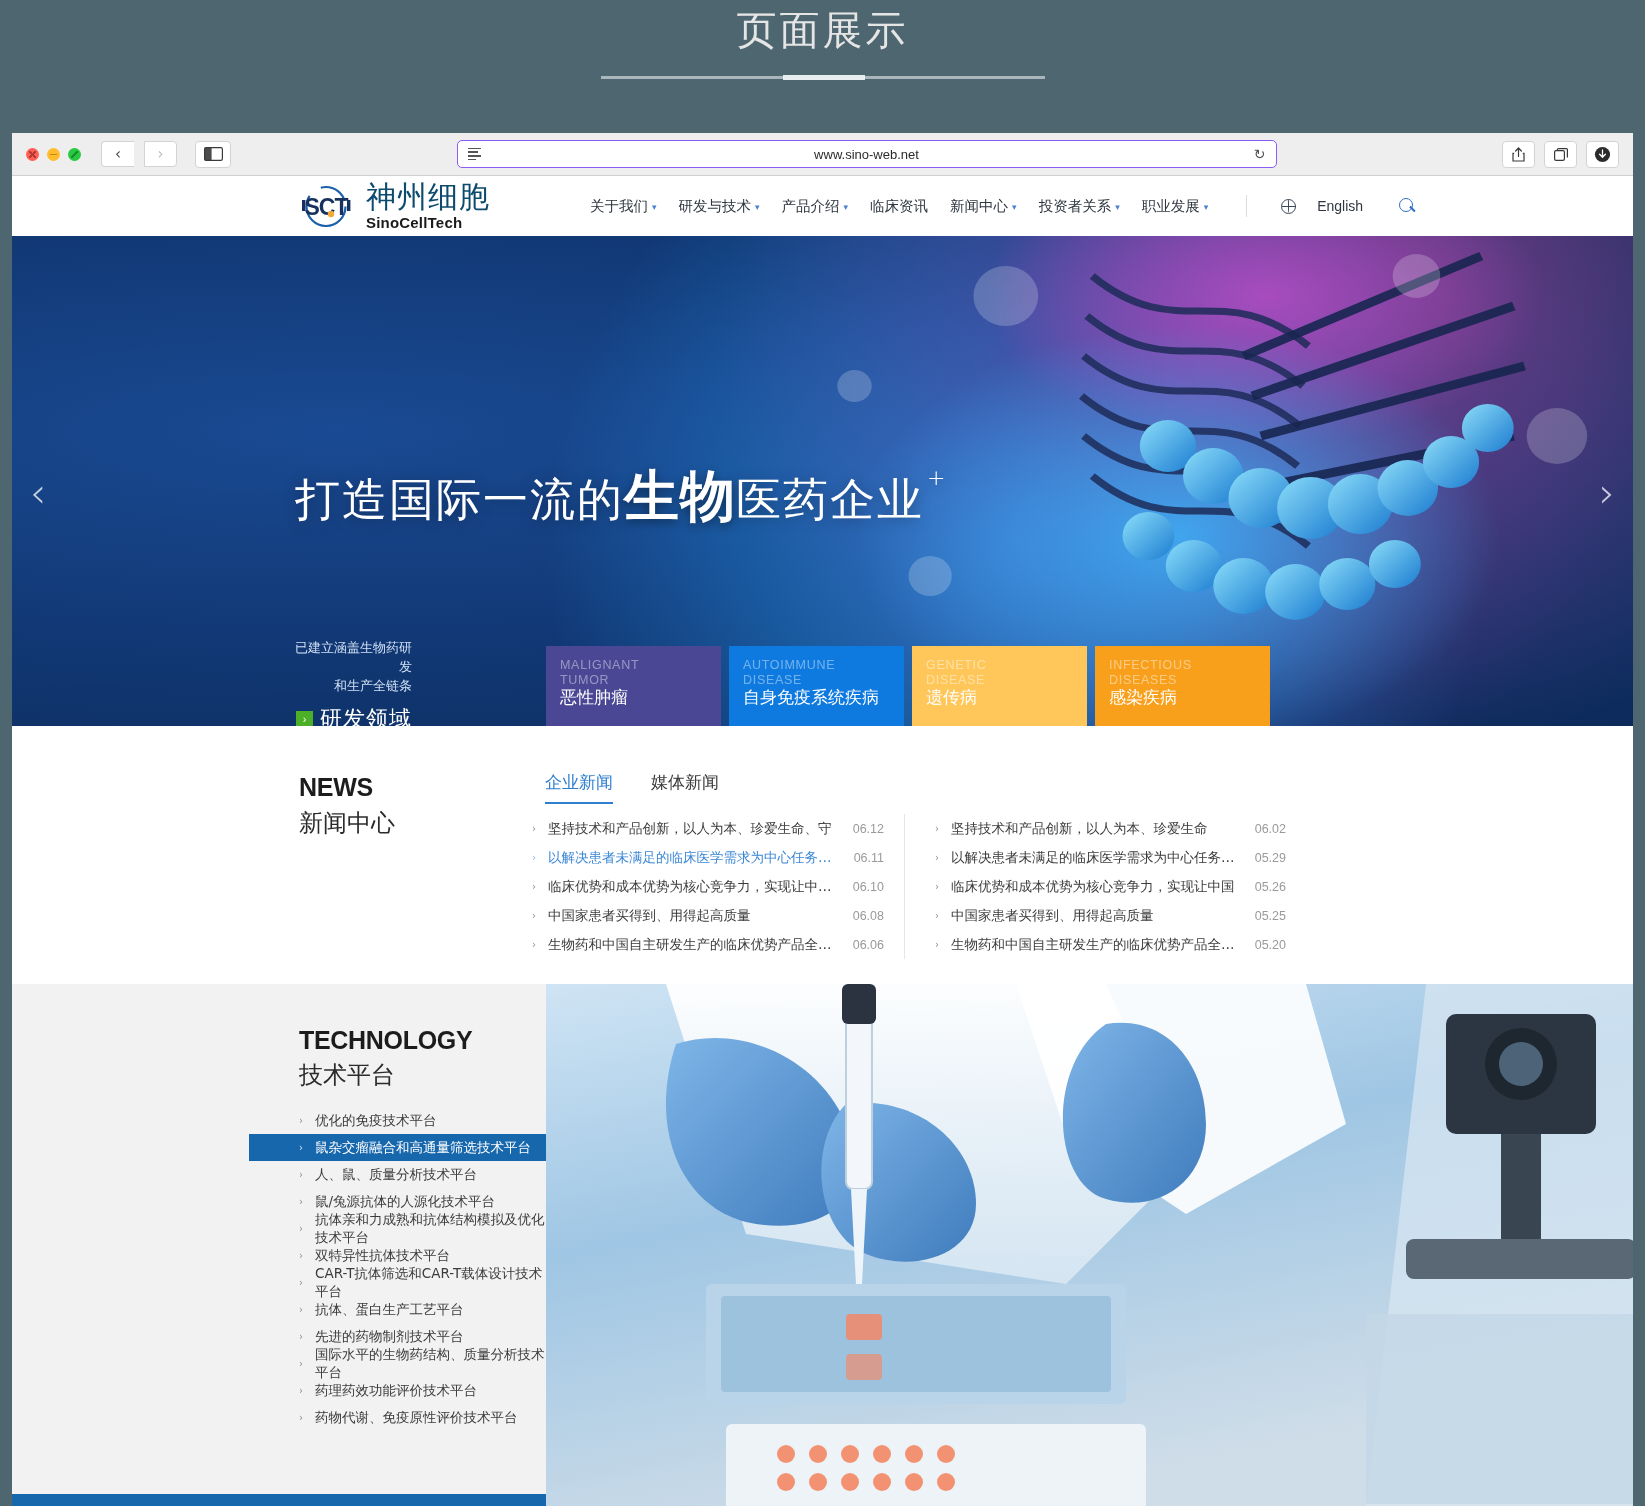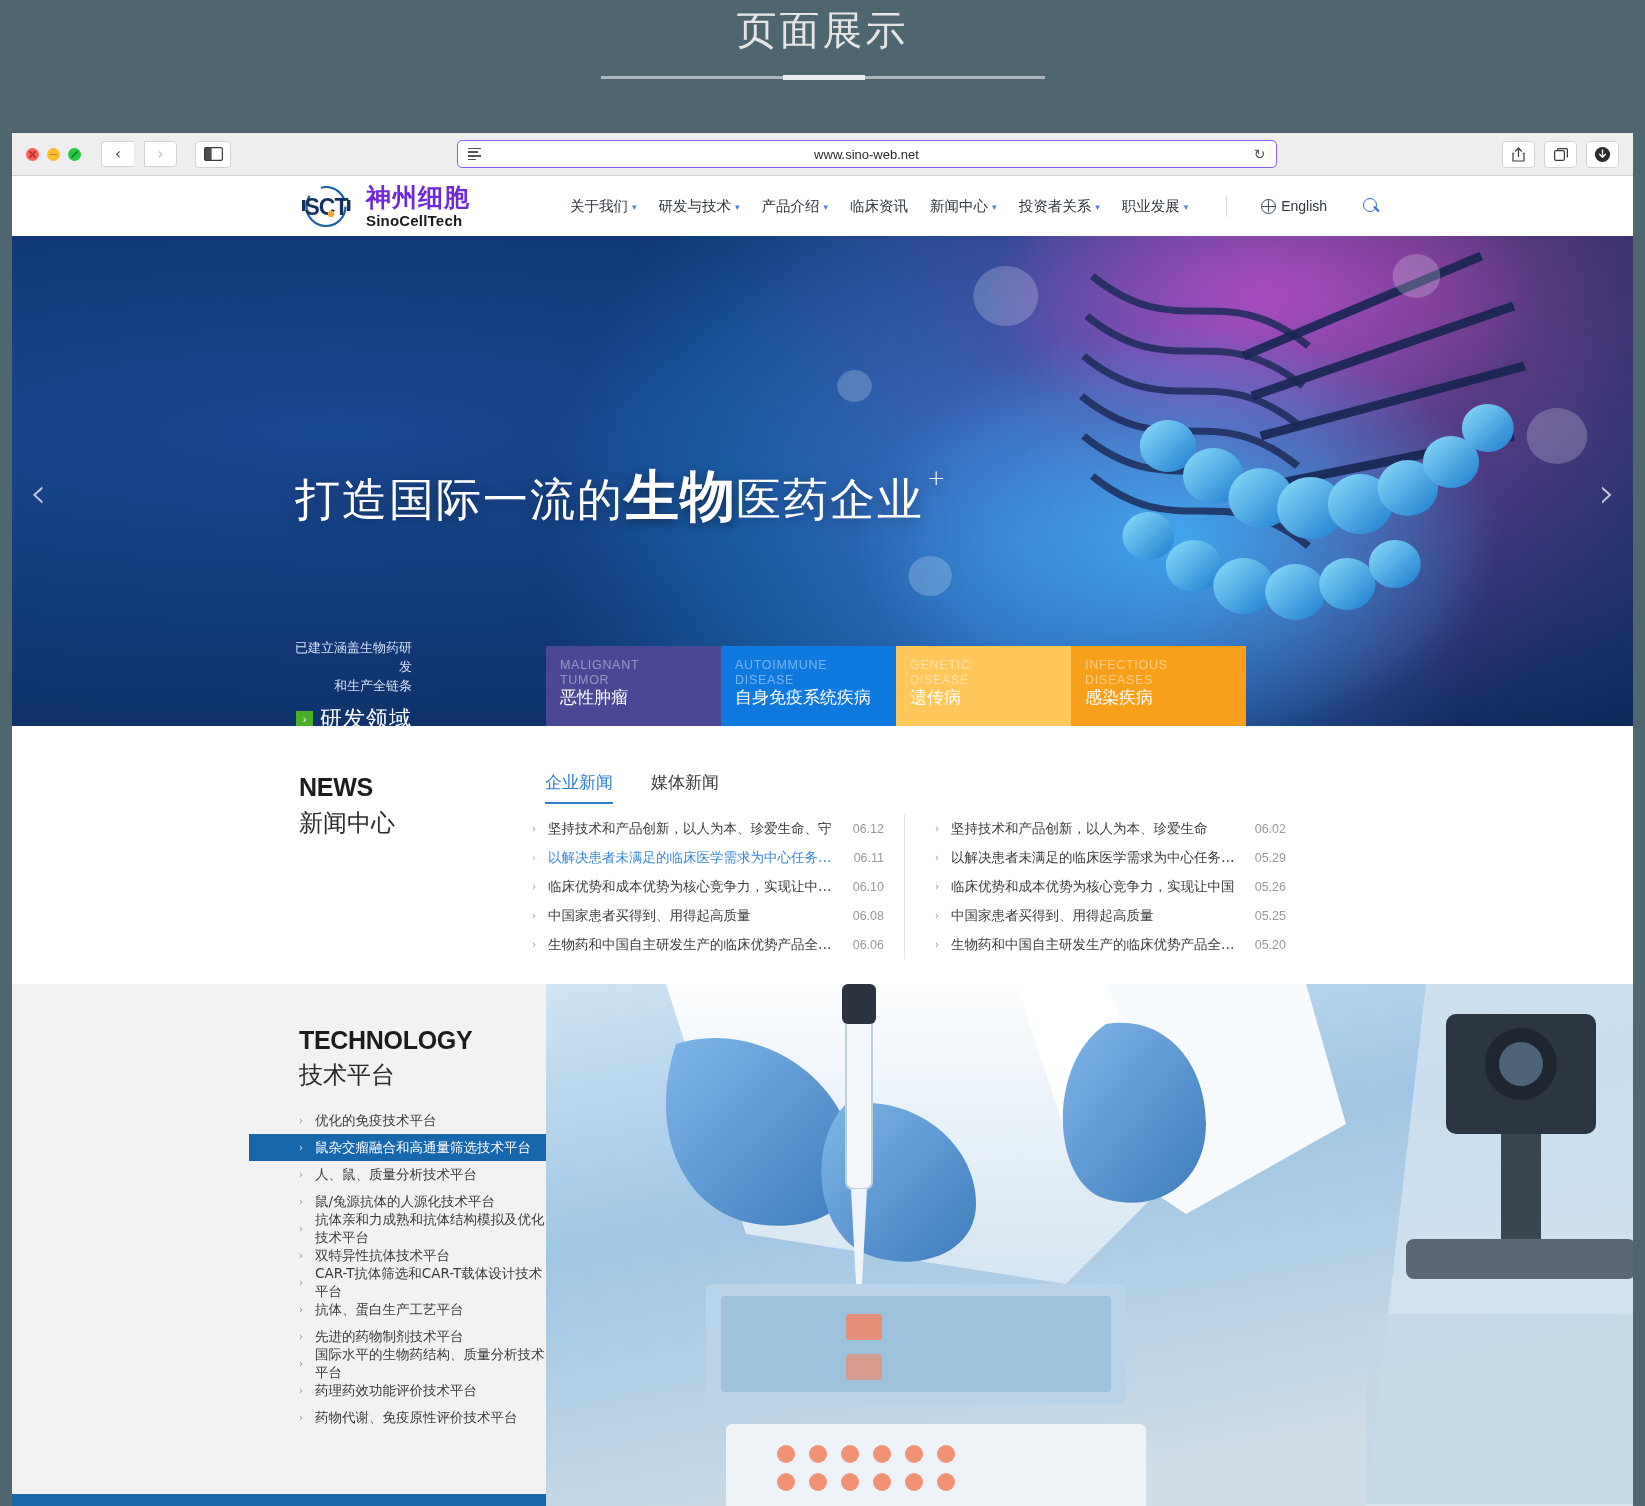--- a/index.html
+++ b/index.html
@@ -80,31 +80,31 @@
         display:flex; align-items:center; justify-content:center; color:#3a3a3a; }
 
   
   .site-header {
     height:60px; background:#fff; display:flex; align-items:center;
     padding:0 40px 0 30px;
   }
   .logo { display:flex; align-items:center; gap:9px; margin-left:253px; }
   .logo-mark { width:62px; height:45px; position:relative; flex:0 0 auto; }
   .logo-text { display:flex; flex-direction:column; line-height:1; }
-  .logo-cn { font-size:25px; color:#6d28d9; font-weight:700; letter-spacing:1px;
+  .logo-cn { font-size:30px; color:#0c4a6e; font-weight:400; letter-spacing:1px;
              font-family:"DejaVu Sans",sans-serif; }
   .logo-en { font-size:15px; color:#1a1a1a; font-weight:700; letter-spacing:.2px; margin-top:3px;
              font-family:"Liberation Sans",sans-serif; }
 
   .mainnav { display:flex; align-items:center; gap:22px; margin-left:100px; }
   .nav-item { display:flex; align-items:center; gap:4px; font-size:14.5px; color:#2f3640; cursor:pointer;
               font-family:"DejaVu Sans",sans-serif; white-space:nowrap;}
   .caret { color:#4a7fd4; font-size:9px; line-height:1; transform:translateY(1px); }
   .nav-sep { width:1px; height:22px; background:#dcdcdc; margin:0 12px 0 16px; }
-  .lang { display:flex; align-items:center; gap:5px; font-size:14px; color:#2f3640; }
+  .lang { display:flex; align-items:center; gap:21px; font-size:14px; color:#2f3640; }
   .globe { width:15px; height:15px; border:1.3px solid #3a4a5c; border-radius:50%; position:relative; }
   .globe::before { content:""; position:absolute; left:-0.5px; top:6px; width:14px; height:1.3px; background:#3a4a5c; }
   .globe::after { content:""; position:absolute; left:6px; top:-0.5px; width:1.3px; height:14px; background:#3a4a5c;
                   border-radius:50%; box-shadow:0 0 0 0 transparent; }
   .searchico { margin-left:14px; width:17px; height:17px; position:relative; }
   .searchico::before { content:""; position:absolute; width:12px;height:12px;border:1.8px solid #2f6fc4;border-radius:50%;}
   .searchico::after { content:""; position:absolute; left:10px; top:10px; width:7px;height:1.8px;background:#2f6fc4;transform:rotate(45deg);}
 
   
   .hero {
@@ -140,21 +140,21 @@
   .hero-caption .cap1,.hero-caption .cap2 {
     font-size:13px; color:#cfe0f5; line-height:19px; font-family:"DejaVu Sans",sans-serif;
   }
   .hero-caption-cta { display:flex; align-items:center; gap:7px; margin-top:9px; justify-content:flex-end; }
   .hero-caption-cta .grn {
     width:17px; height:17px; background:#4caf28; color:#fff; font-size:11px;
     display:flex; align-items:center; justify-content:center;
   }
   .hero-caption-cta .txt { font-size:22px; color:#ffffff; font-family:"DejaVu Sans",sans-serif; letter-spacing:1px;}
 
-  .tiles { position:absolute; left:534px; bottom:0; display:flex; gap:0; }
+  .tiles { position:absolute; left:534px; bottom:0; display:flex; gap:8px; }
   .tile { width:175px; height:80px; padding:12px 14px 0; position:relative; }
   .tile .en { font-size:12.5px; line-height:15px; letter-spacing:.7px; opacity:.42; color:#fff;
               font-family:"Liberation Sans Narrow","Liberation Sans",sans-serif; }
   .tile .cn { position:absolute; left:14px; bottom:17px; font-size:17px; color:#fff;
               font-family:"DejaVu Sans",sans-serif; }
   .tile.t1 { background:#4a4795; }
   .tile.t2 { background:#0e7ae0; }
   .tile.t3 { background:#ffc75a; }
   .tile.t4 { background:#f8a01c; }
   .tile.t3 .en,.tile.t4 .en { opacity:.45; }

